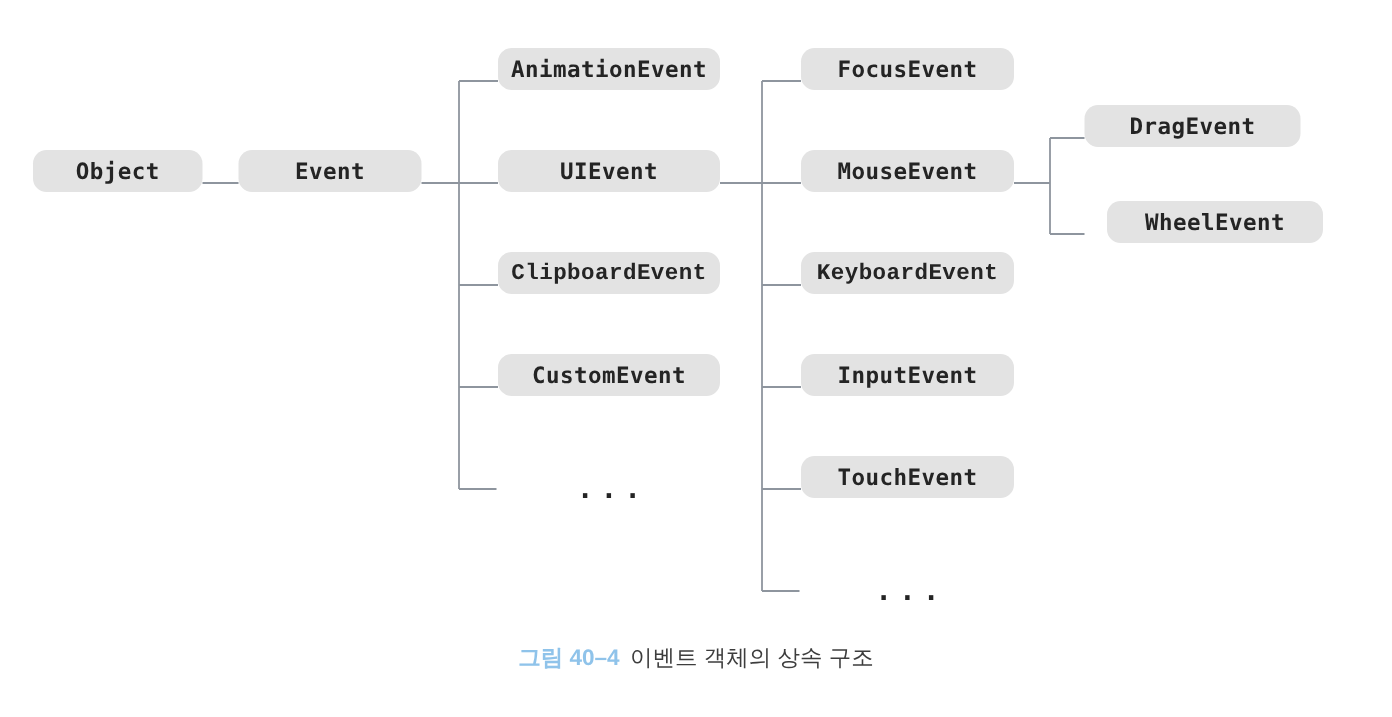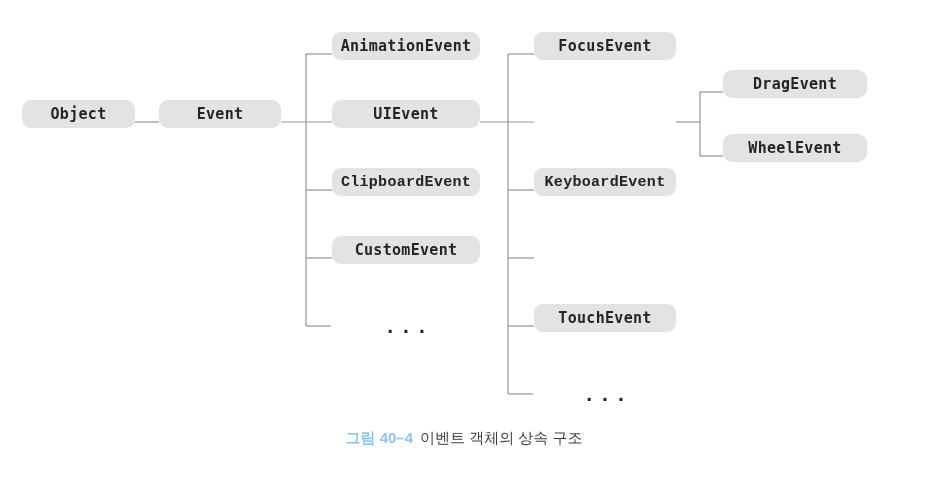--- a/index.html
+++ b/index.html
@@ -35,21 +35,21 @@
     color:#242424;
   }
   
   .n-object        { left:22px;  top:100px; width:113px; }
   .n-event         { left:159px; top:100px; width:122px;text-align:right; }
   .col3            { left:332px; width:148px; }
   .col4            { left:534px; width:142px; }
   .col5            { left:723px; width:144px; }
   .r1 { top:32px; }  .r2 { top:100px; } .r3 { top:168px;font-family:Liberation Mono, monospace; }
   .r4 { top:236px; } .r5 { top:304px; } .r6 { top:372px; }
-  .rd { top:70px; }  .rw { top:134px; }
+  .rd { top:70px; }  .rw { top:134px;margin-left:15px; }
   .caption {
     position:absolute;
     left:0; right:0; top:429px;
     text-align:center;
     font-family:"Liberation Sans","DejaVu Sans",sans-serif;
     font-size:15px;
     color:#3d3d3d;
   }
   .caption .fig-label {
     color:#8fc3ea;
@@ -95,21 +95,23 @@
   <div class="node n-object">Object</div>
   <div class="node n-event">Event</div>
 
   <div class="node col3 r1">AnimationEvent</div>
   <div class="node col3 r2">UIEvent</div>
   <div class="node col3 r3">ClipboardEvent</div>
   <div class="node col3 r4">CustomEvent</div>
   <div class="more col3 r5">...</div>
 
   <div class="node col4 r1">FocusEvent</div>
+  <div class="node col4 r2">MouseEvent</div>
   <div class="node col4 r3">KeyboardEvent</div>
+  <div class="node col4 r4">InputEvent</div>
   <div class="node col4 r5">TouchEvent</div>
   <div class="more col4 r6">...</div>
 
   <div class="node col5 rd">DragEvent</div>
   <div class="node col5 rw">WheelEvent</div>
 
   <div class="caption">
     <span class="fig-label">그림 40–4</span><span>이벤트 객체의 상속 구조</span>
   </div>
 

